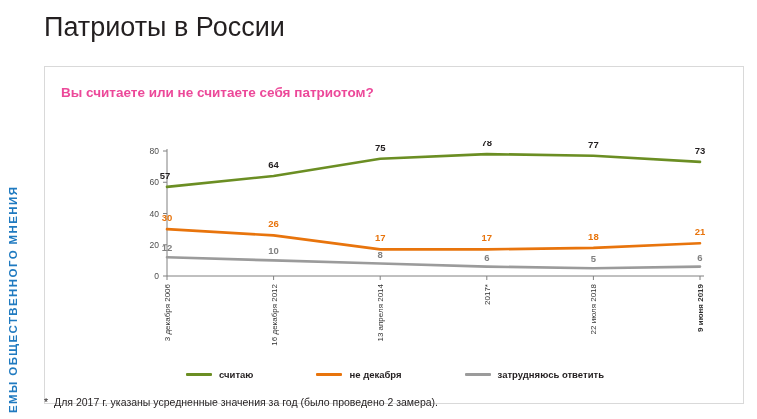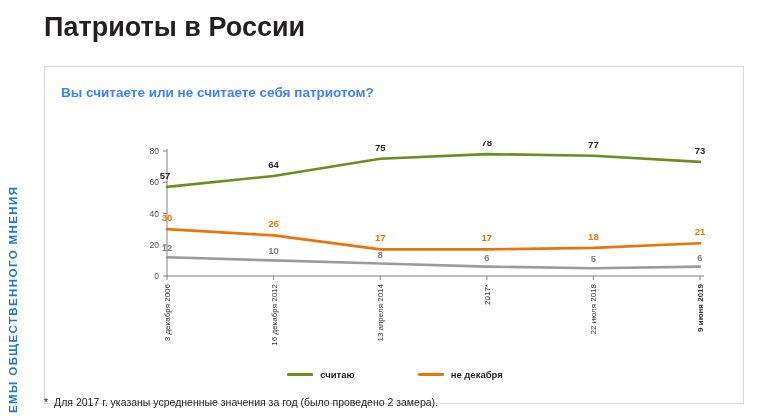--- a/index.html
+++ b/index.html
@@ -33,42 +33,42 @@
     font-weight: bold;
     letter-spacing: 1.4px;
     color: #1f7ac0;
   }
   
   #page-title {
     position: absolute;
     left: 44px;
     top: 12px;
     font-size: 27px;
-    font-weight: bold;
+    font-weight: normal;
     color: #231f20;
     letter-spacing: 0px;
   }
   
   #card {
     position: absolute;
     left: 44px;
     top: 66px;
     width: 700px;
     height: 338px;
     border: 1px solid #d9d9d9;
     background: #ffffff;
     box-sizing: border-box;
   }
   #question {
     position: absolute;
     left: 16px;
     top: 18px;
     font-size: 13.5px;
     font-weight: bold;
-    color: #3b82f6;
+    color: #ec4899;
   }
   #subtitle {
     position: absolute;
     left: 16px;
     top: 48px;
     font-size: 10.5px;
     font-style: italic;
     color: #4d4d4d;
   }
   
@@ -199,18 +199,22 @@
 
   <div id="legend">
       <div class="legend-item">
         <span class="legend-swatch" style="background: rgb(107, 142, 35);"></span>
         <span>считаю</span>
       </div>
       <div class="legend-item">
         <span class="legend-swatch" style="background: rgb(232, 116, 12);"></span>
         <span>не декабря</span>
       </div>
+      <div class="legend-item">
+        <span class="legend-swatch" style="background: rgb(155, 155, 155);"></span>
+        <span>затрудняюсь ответить</span>
+      </div>
     </div>
 </div>
 
 <div id="footnote">
   <span class="star">*</span><span>Для 2017 г. указаны усредненные значения за год (было проведено 2 замера).</span>
 </div>
 
 </body></html>

